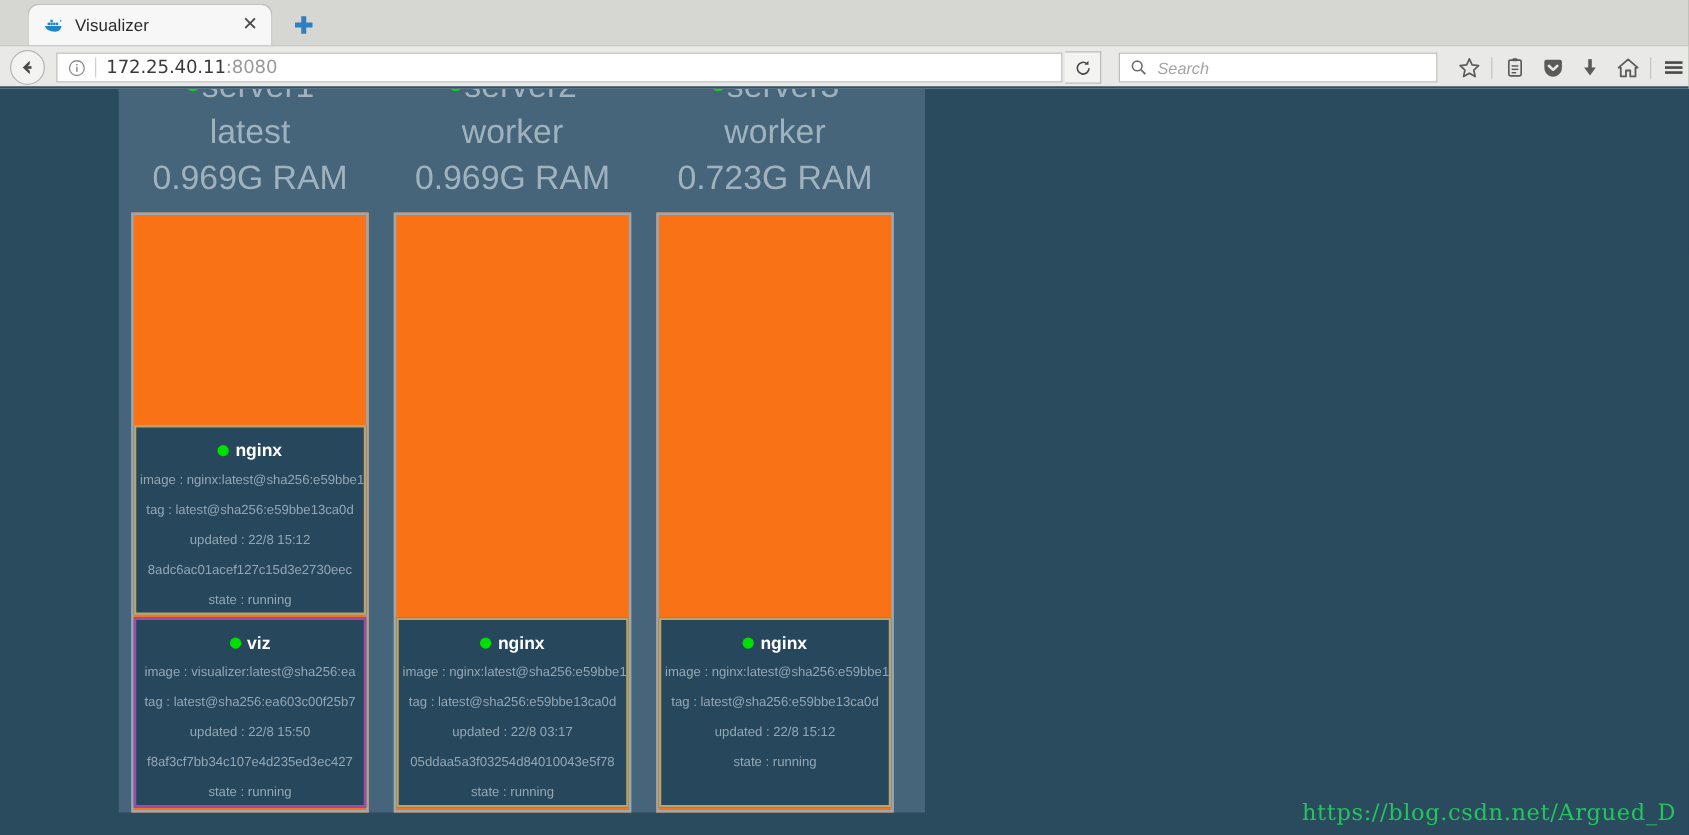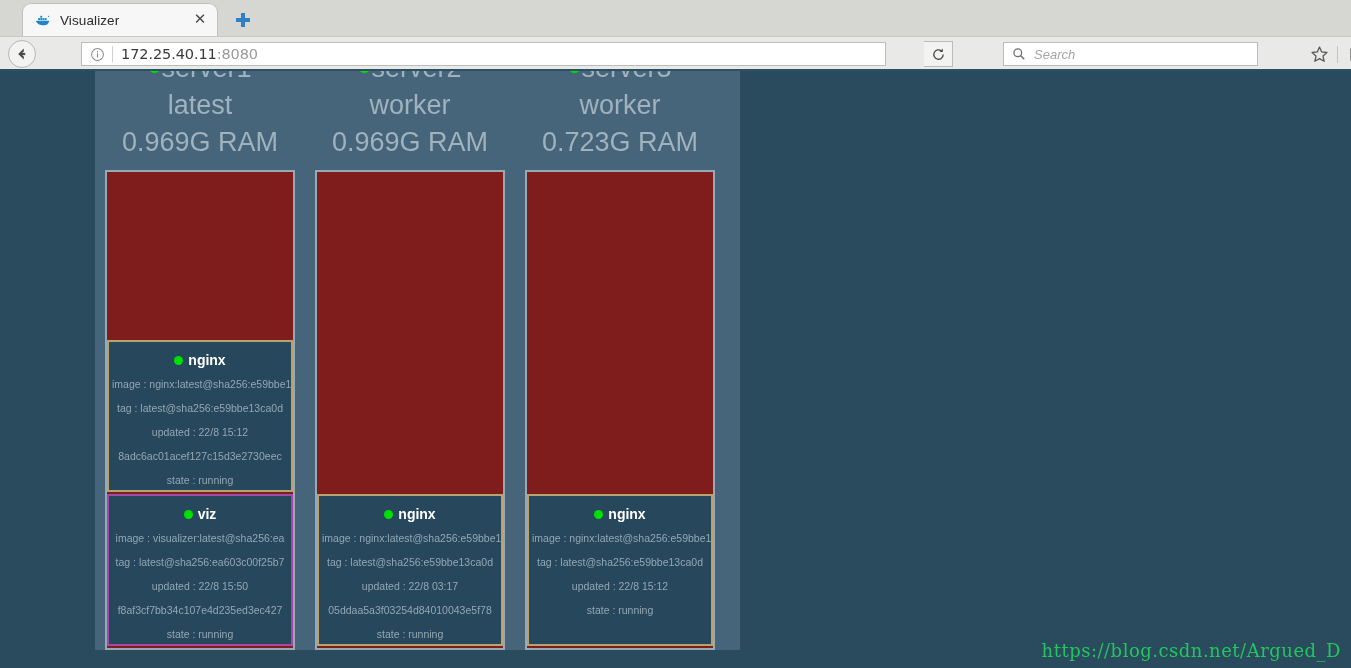--- a/index.html
+++ b/index.html
@@ -89,21 +89,20 @@
   .navbar {
     position: absolute;
     top: 36px; left: 0;
     width: 1351px;
     height: 35px;
     background: #e9e9e7;
     border-top: 1px solid #c8c8c4;
     box-sizing: border-box;
     display: flex;
     align-items: center;
-    gap: 36px;
   }
   .navbar::after {
     content: "";
     position: absolute;
     left: 0; bottom: 0;
     width: 100%;
     height: 2px;
     background: #2f4f63;
   }
 
@@ -259,21 +258,21 @@
     border-radius: 50%;
     background: #00e000;
     vertical-align: middle;
     position: relative;
     top: -2px;
   }
   .node-name { vertical-align: middle; }
 
   .node-body {
     margin: 9px 10px 0 10px;
-    background: #7f1d1d;
+    background: #f97316;
     border: 2px solid #97a9b5;
     min-height: 480px;
     display: flex;
     flex-direction: column;
     justify-content: flex-end;
     box-sizing: border-box;
     padding: 0;
   }
 
   .container-card {

